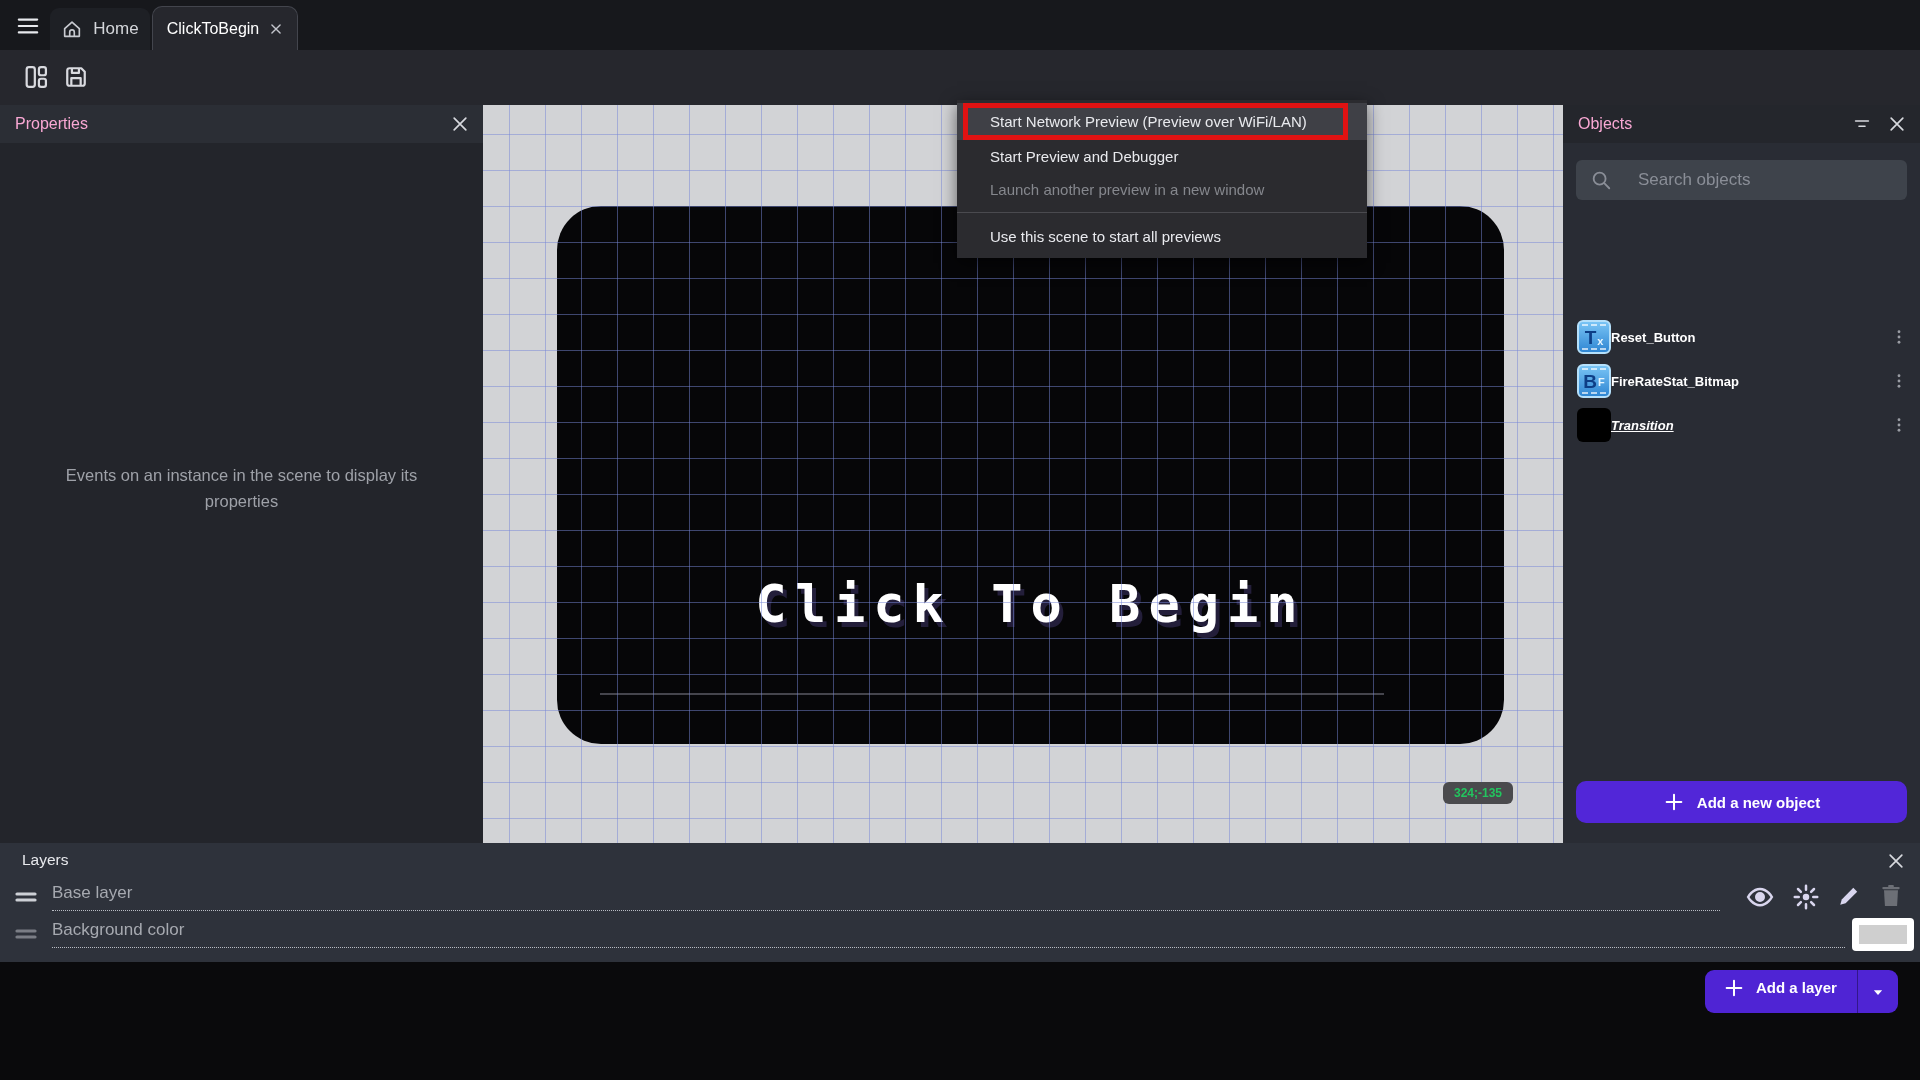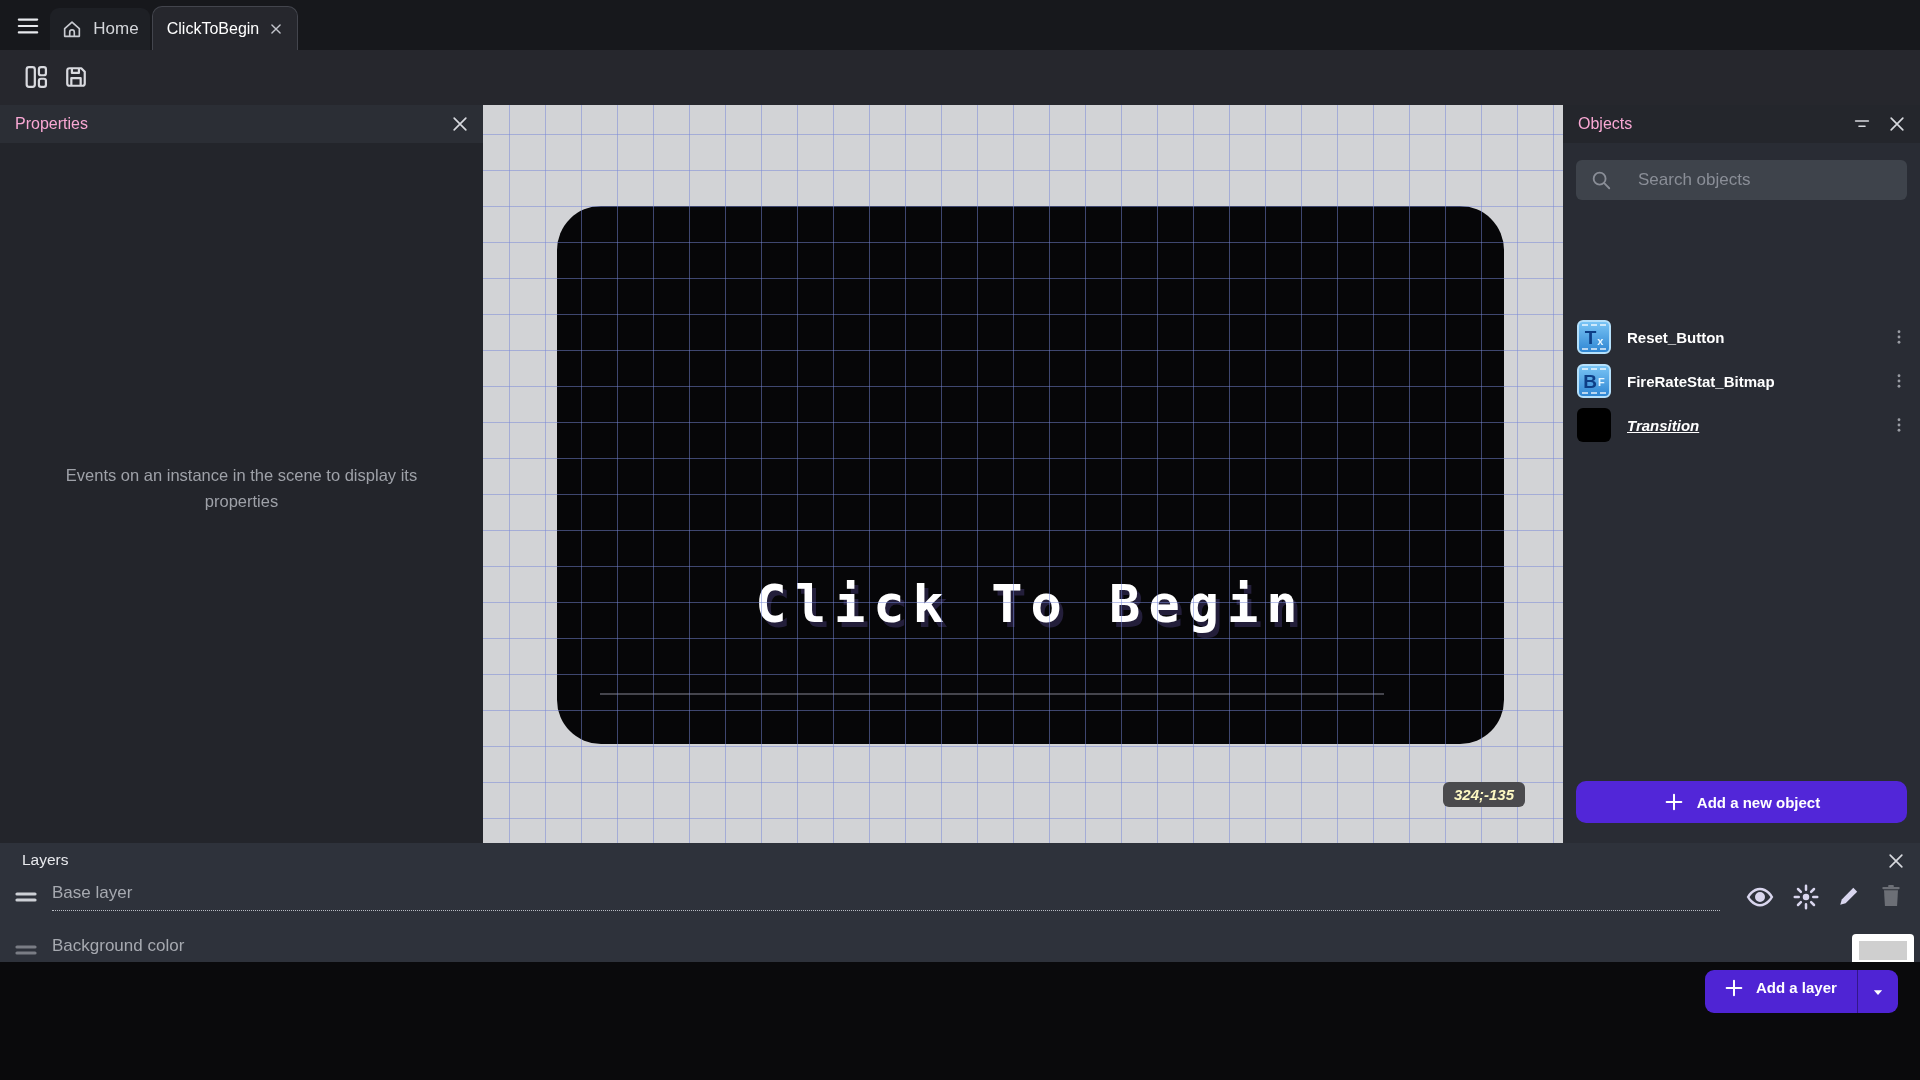--- a/index.html
+++ b/index.html
@@ -42,21 +42,21 @@
   .game-screen { position:absolute; left:74px; top:101px; width:947px; height:538px; background:#060608; border-radius:44px; }
   .grid-overlay { position:absolute; inset:0; pointer-events:none;
      background-image:
        linear-gradient(to right, rgba(118,134,214,0.5) 1.5px, transparent 1.5px),
        linear-gradient(to bottom, rgba(118,134,214,0.5) 1.5px, transparent 1.5px);
      background-size:36px 36px; background-position:-10px -7px; }
   .screen-title { position:absolute; left:0; right:0; top:368px; text-align:center; color:#ffffff;
      font-family:"DejaVu Sans Mono", monospace; font-weight:bold; font-size:52px; letter-spacing:8px; white-space:nowrap;
      text-shadow:4px 5px 0 rgba(70,60,120,0.45); }
   .faint-line { position:absolute; left:43px; top:487px; width:784px; height:2px; background:rgba(190,190,205,0.35); }
-  .coord-badge { position:absolute; left:960px; top:677px; padding:4px 11px; background:#4a4a4d; border-radius:6px; color:#fef9c3; font-weight:bold; font-size:15px;font-style:italic; }
+  .coord-badge { position:absolute; left:960px; top:677px; padding:4px 11px; background:#4a4a4d; border-radius:6px; color:#22c55e; font-weight:bold; font-size:12px; }
 
   
   .menu { position:absolute; left:957px; top:100px; width:410px; background:#2b2b2f; box-shadow:0 5px 16px rgba(0,0,0,0.55); padding:3px 0 5px 0; z-index:50; }
   .menu-item { height:33px; display:flex; align-items:center; padding-left:33px; font-size:15px; color:#e9eaee; cursor:pointer; }
   .menu-item.highlight { background:#3f4046; height:37px; }
   .menu-item.disabled { color:#85878d; cursor:default; }
   .menu-sep { height:1px; background:#4a4a4f; margin:6px 0 7px 0; }
   .red-box { position:absolute; left:6px; top:3px; width:385px; height:37px; border:5px solid #e01212; pointer-events:none; }
 
   
@@ -69,21 +69,21 @@
   .search-box input::placeholder { color:#8a8e97; }
   .obj-row { position:absolute; left:0; width:100%; height:44px; display:flex; align-items:center; cursor:pointer; }
   .obj-icon { width:34px; height:34px; margin-left:14px; border-radius:6px; position:relative; flex:0 0 auto;
      display:flex; align-items:center; justify-content:center; }
   .obj-icon.blue { background:linear-gradient(180deg,#79c4f5,#2f86d3); border:2px solid #b5e0fb; }
   .obj-icon.blue::before { content:""; position:absolute; left:3px; right:3px; top:2px; border-top:2px dashed rgba(255,255,255,0.65); }
   .obj-icon.blue::after  { content:""; position:absolute; left:3px; right:3px; bottom:2px; border-bottom:2px dashed rgba(255,255,255,0.65); }
   .obj-icon.black { background:#000000; }
   .obj-icon .main { font-size:19px; font-weight:bold; color:#0d3e86; line-height:1; }
   .obj-icon .sub { font-size:11px; font-weight:bold; color:#e8f6ff; line-height:1; margin:8px 0 0 1px; }
-  .obj-label { margin-left:16px; color:#ffffff; font-size:15px; font-weight:bold; flex:1; }
+  .obj-label { margin-left:0; color:#ffffff; font-size:13px; font-weight:bold; flex:1; }
   .obj-label.italic { font-style:italic;text-decoration:underline; }
   .obj-dots { width:18px; height:22px; margin-right:12px; color:#9a9da4; cursor:pointer; }
   .btn-add-object { position:absolute; left:13px; top:676px; width:331px; height:42px; background:#5226d8; border:none; border-radius:10px; display:flex; align-items:center; justify-content:center; gap:12px; color:#ffffff; font-size:15px; font-weight:bold; cursor:pointer; }
 
   
   .layers { position:absolute; left:0; top:843px; width:1920px; height:119px; background:#2e323b; }
   .layers-title { position:absolute; left:22px; top:8px; font-size:15.5px; color:#e8e9ed; }
   .layers-close { position:absolute; left:1886px; top:8px; width:20px; height:20px; color:#d7d9de; cursor:pointer; }
   .layer-row { position:absolute; left:0; width:100%; height:36px; }
   .drag-handle { position:absolute; left:14px; top:10px; width:24px; height:14px; color:#cdd0d6; cursor:grab; }
@@ -340,20 +340,28 @@
     </div>
 
     <button class="btn-add-object">
       <svg viewBox="0 0 24 24" width="22" height="22" fill="none" stroke="currentColor" stroke-width="2.2" stroke-linecap="round">
           <path d="M12 4v16M4 12h16"></path>
         </svg>
       <span>Add a new object</span>
     </button>
   </div>
 
+  <div class="menu">
+    <div class="menu-item highlight">Start Network Preview (Preview over WiFi/LAN)</div>
+    <div class="menu-item">Start Preview and Debugger</div>
+    <div class="menu-item disabled">Launch another preview in a new window</div>
+    <div class="menu-sep"></div>
+    <div class="menu-item">Use this scene to start all previews</div>
+    <div class="red-box"></div>
+  </div>
 
   <div class="layers">
     <span class="layers-title">Layers</span>
     <span class="layers-close">
       <svg viewBox="0 0 24 24" width="20" height="20" fill="none" stroke="currentColor" stroke-width="2" stroke-linecap="round">
           <path d="M5 5l14 14M19 5L5 19"></path>
         </svg>
     </span>
 
     <div class="layer-row" style="top:37px;">
@@ -382,21 +390,21 @@
       </span>
       <span class="lr-icon dim" style="left:1877px;">
         <svg viewBox="0 0 24 24" width="28" height="28" fill="currentColor">
             <path d="M6 7h12l-.8 13.5H6.8z"></path>
             <rect x="4.5" y="4.2" width="15" height="2" rx="1"></rect>
             <rect x="9.5" y="2.5" width="5" height="2" rx="1"></rect>
           </svg>
       </span>
     </div>
 
-    <div class="layer-row" style="top:90px;padding-left:24px;">
+    <div class="layer-row" style="top:74px;padding-left:24px;">
       <span class="drag-handle dim">
         <svg viewBox="0 0 24 14" width="24" height="14" fill="none" stroke="currentColor" stroke-width="3.2" stroke-linecap="round">
             <path d="M3 4h18M3 10h18"></path>
           </svg>
       </span>
       <span class="layer-name" style="width:1793px;">Background color</span>
       <span class="color-swatch">
           <span class="inner"></span>
         </span>
     </div>

